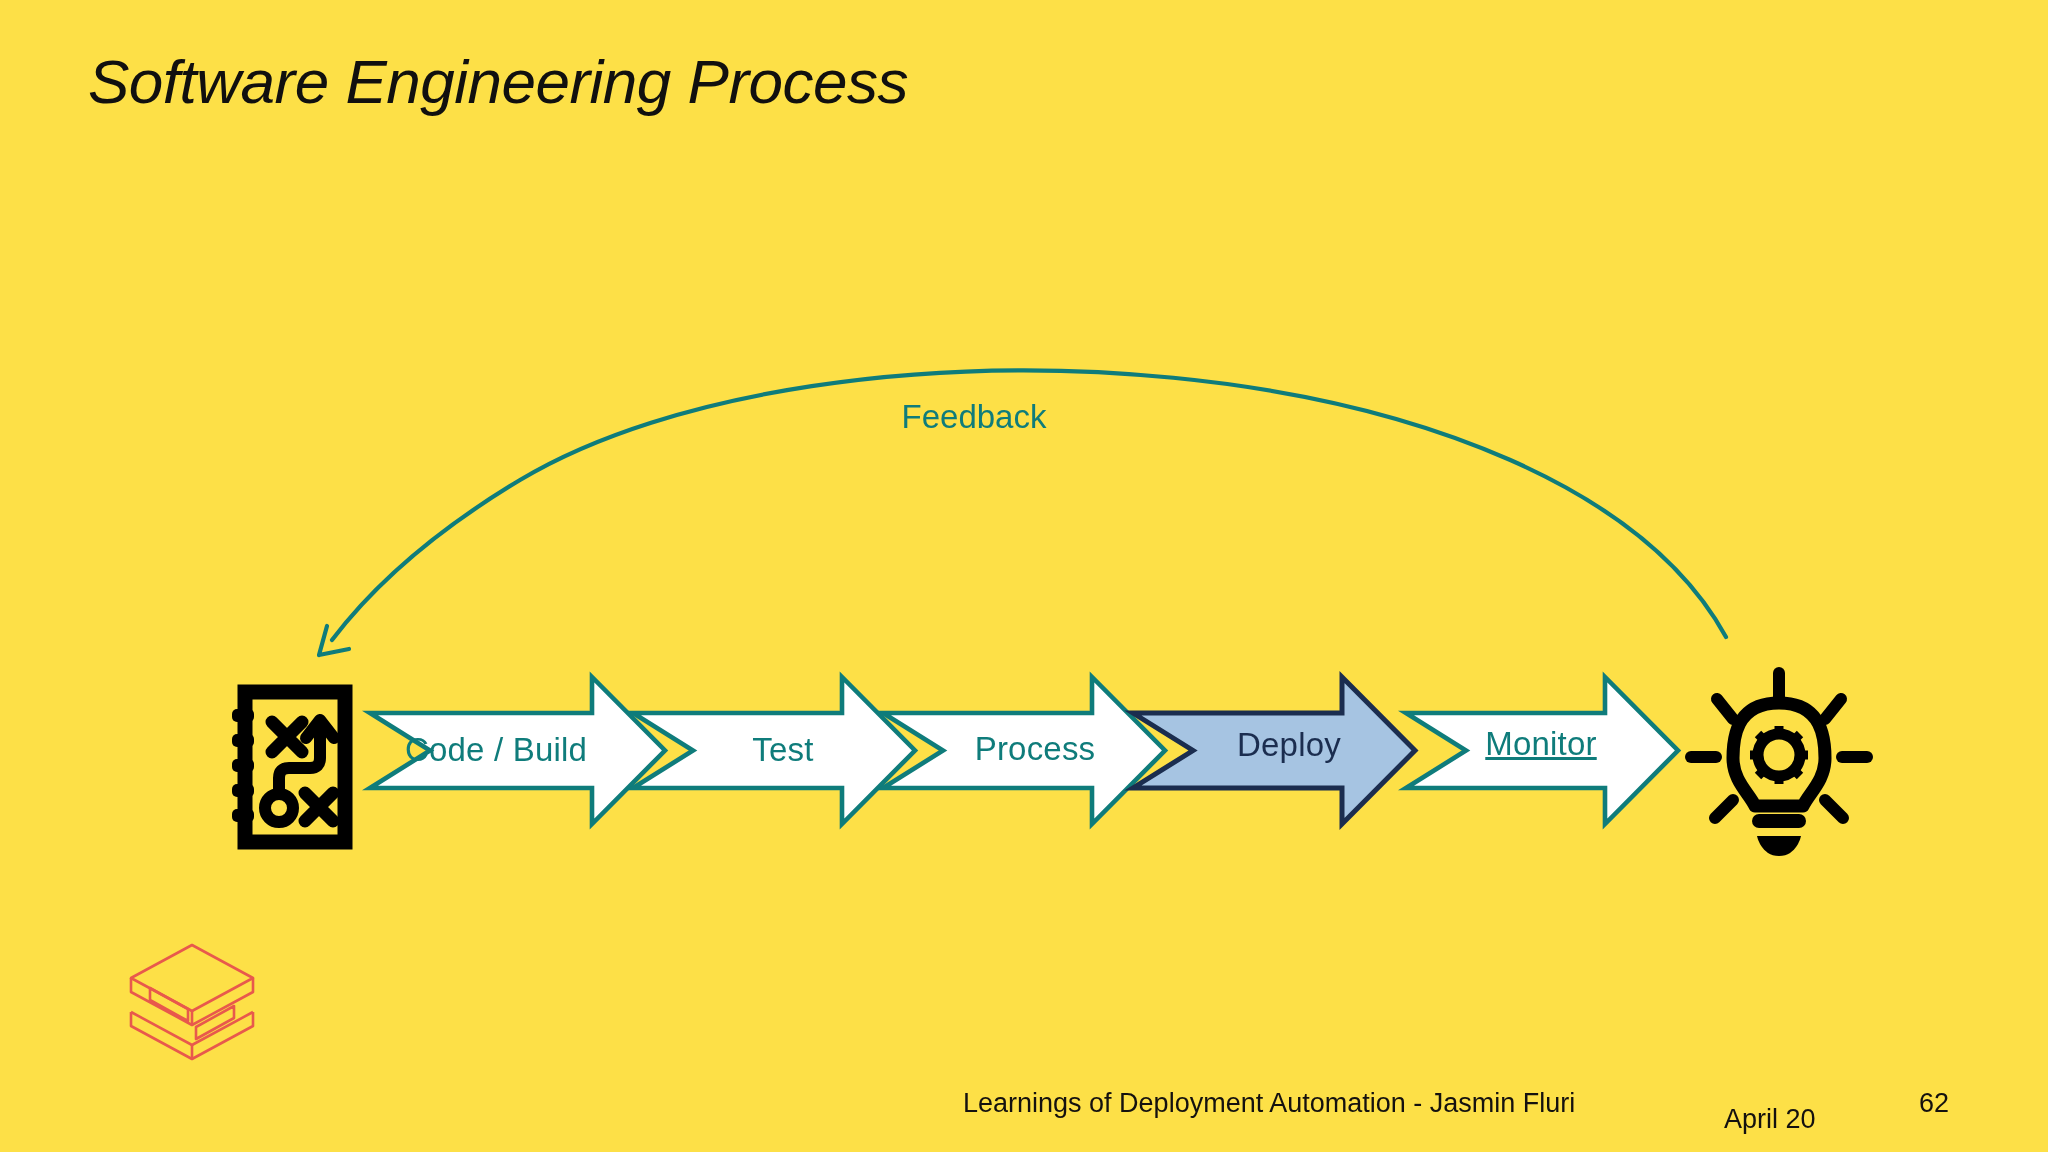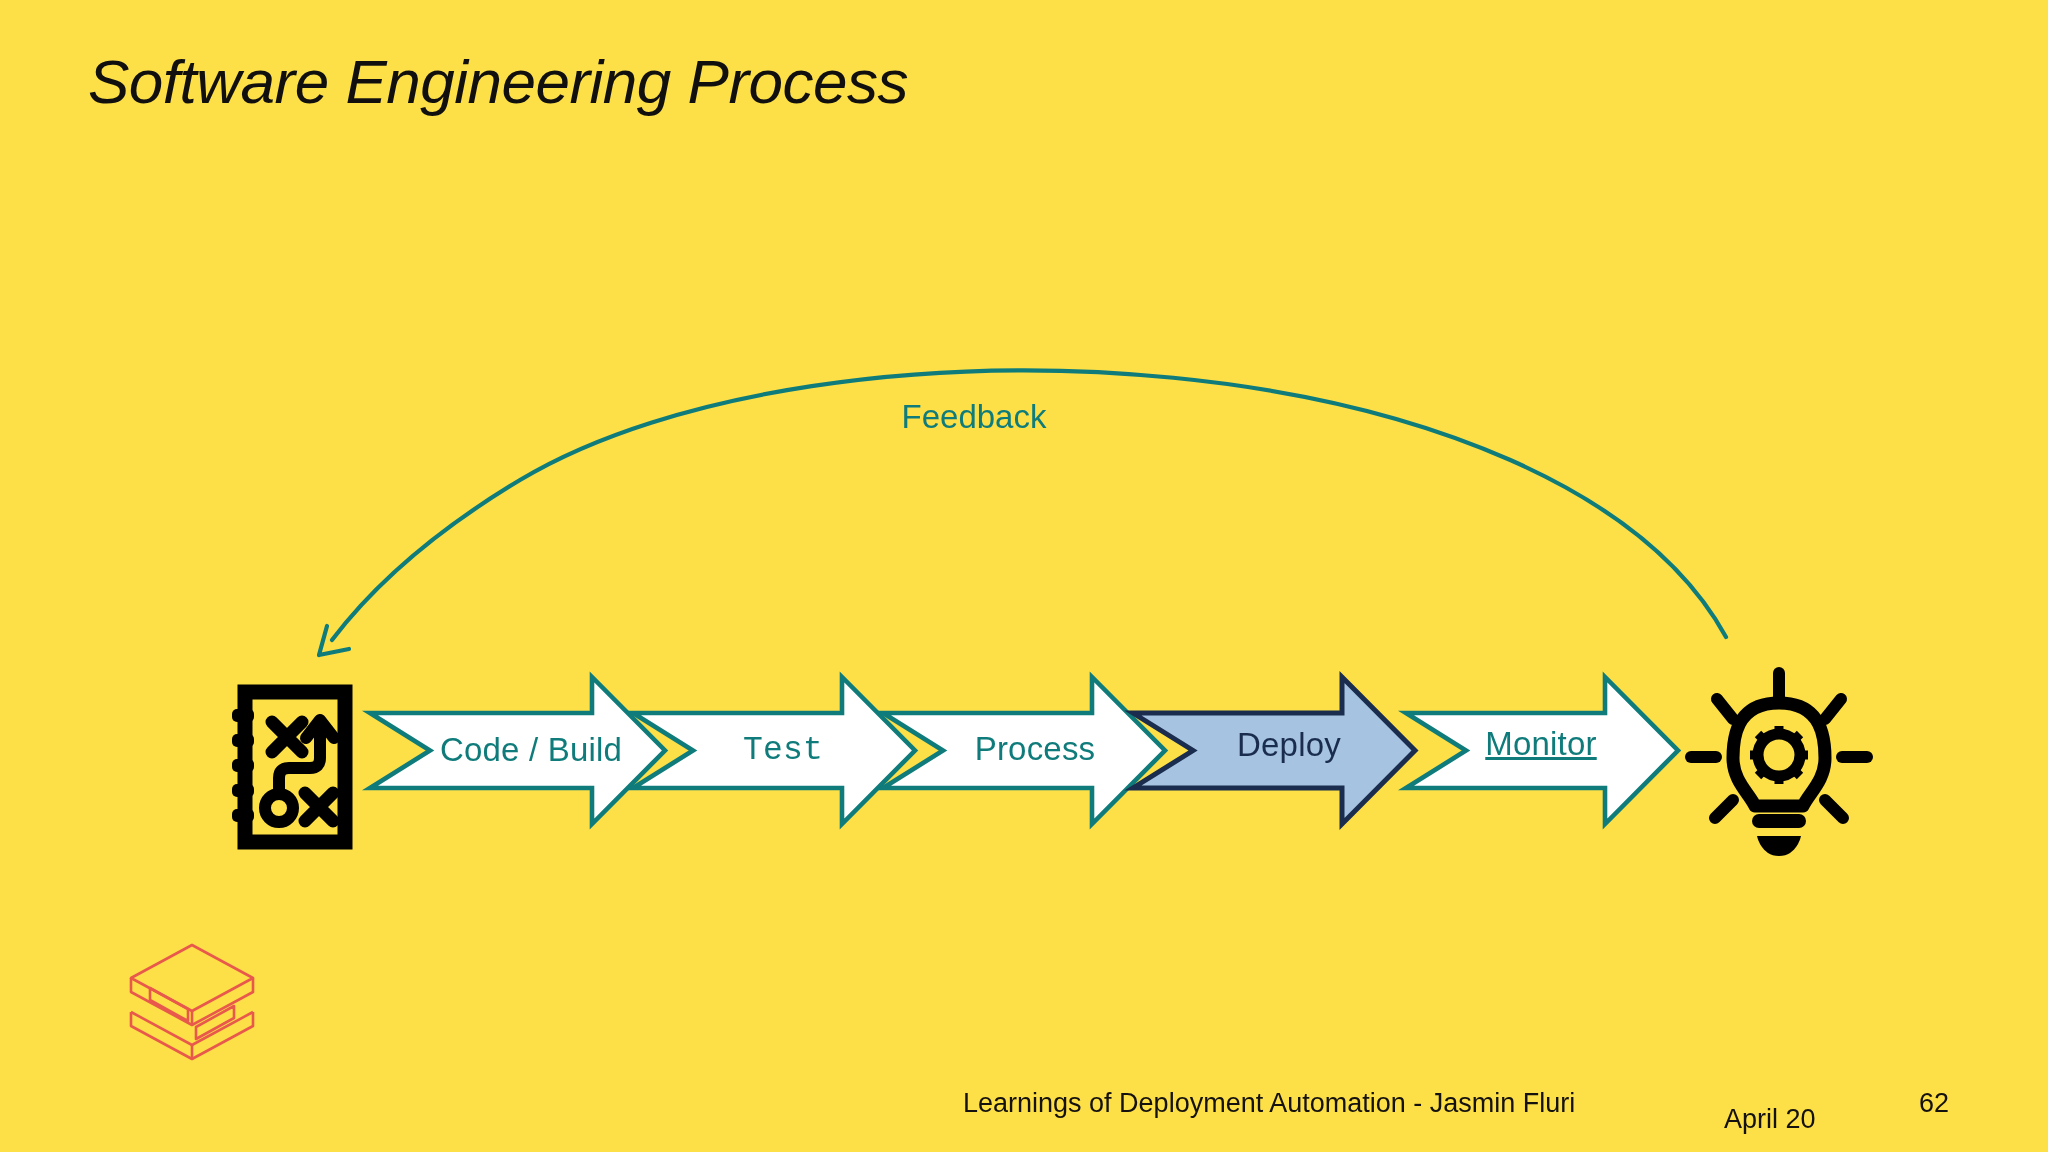--- a/index.html
+++ b/index.html
@@ -203,23 +203,23 @@
           <line x1="-21" y1="21" x2="-14" y2="14"></line>
           <line x1="21" y1="21" x2="14" y2="14"></line>
         </g>
       </g>
 
       <rect x="1752" y="814" width="54" height="14" rx="7" fill="#000000"></rect>
       <path d="M 1757 836 L 1801 836 C 1801 836 1797 856 1779 856 C 1761 856 1757 836 1757 836 Z" fill="#000000"></path>
     </g>
   </svg>
 
-  <div class="stage-label teal" style="left:531px; top:750px;text-align:center;">Code / Build</div>
-
-  <div class="stage-label teal" style="left:783px; top:750px;font-family:Liberation Mono, monospace;">Test</div>
+  <div class="stage-label teal" style="left:496px; top:750px;text-align:center;">Code / Build</div>
+
+  <div class="stage-label teal" style="left:783px; top:750px;">Test</div>
 
   <div class="stage-label teal" style="left:1035px; top:749px;">Process</div>
 
   <div class="stage-label navy" style="left:1289px; top:745px;">Deploy</div>
 
   <div class="stage-label teal" style="left:1541px; top:744px;text-decoration:underline;">Monitor</div>
 
   <div class="feedback-label" style="left:974px; top:417px;">Feedback</div>
 
   <div class="logo-block">

